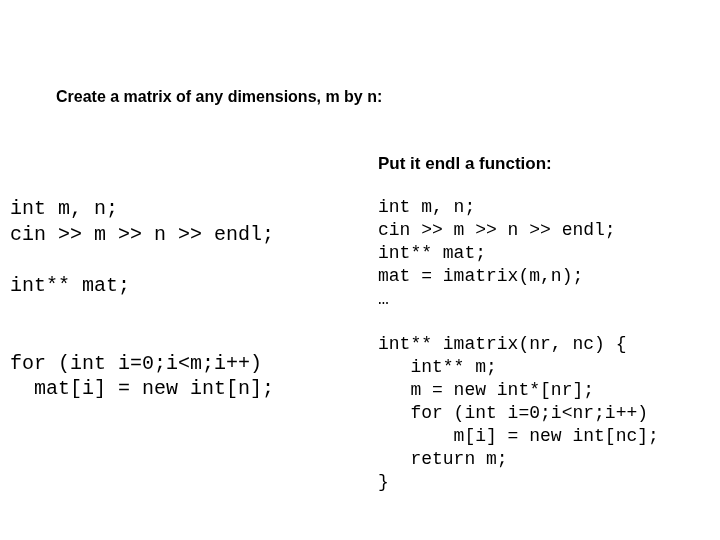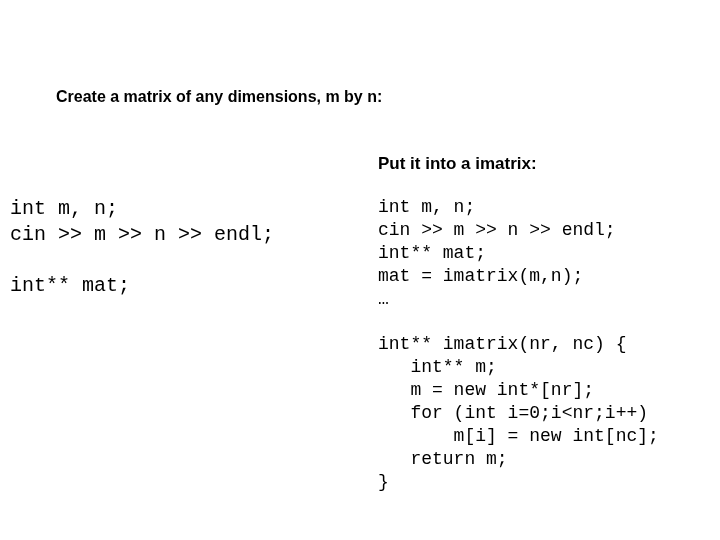--- a/index.html
+++ b/index.html
@@ -56,30 +56,32 @@
       height: 26px;
     }
     .block-gap-sm {
       height: 22px;
     }
   </style>
 </head>
 <body>
 
 <div class="title">Create a matrix of any dimensions, m by n:</div>
-<div class="subtitle">Put it into a imatrix:</div>
+<div class="subtitle">Put it endl a function:</div>
 
 <div class="columns">
   <div class="left-col">
     <div class="code">int m, n;
 cin &gt;&gt; m &gt;&gt; n &gt;&gt; endl;</div>
     <div class="block-gap"></div>
     <div class="code">int** mat;</div>
     <div class="block-gap"></div>
     <div class="block-gap"></div>
+    <div class="code">for (int i=0;i&lt;m;i++)
+  mat[i] = new int[n];</div>
   </div>
   <div class="right-col">
     <div class="code-right">int m, n;
 cin &gt;&gt; m &gt;&gt; n &gt;&gt; endl;
 int** mat;
 mat = imatrix(m,n);
 …</div>
     <div class="block-gap-sm"></div>
     <div class="code-right">int** imatrix(nr, nc) {
    int** m;

